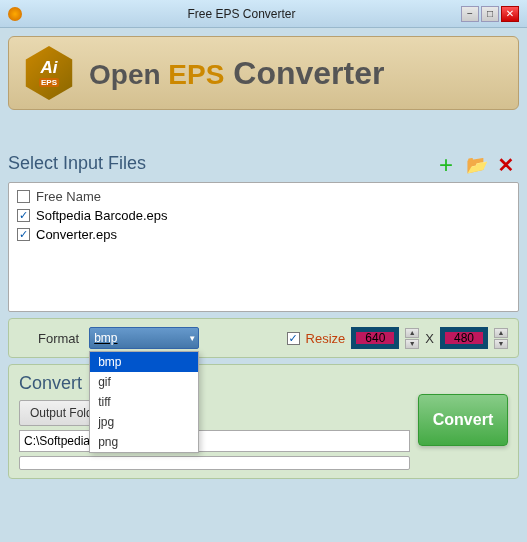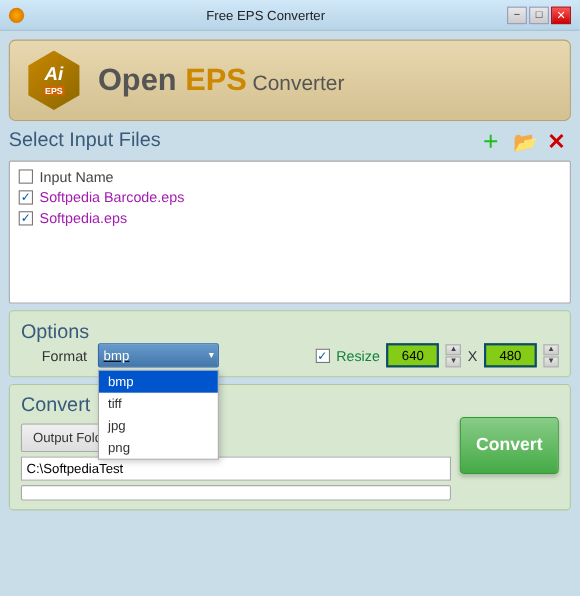--- a/index.html
+++ b/index.html
@@ -78,20 +78,21 @@
     .section-header {
       font-size: 18px;
       color: #3a5a7a;
       font-weight: normal;
       margin-bottom: 4px;
     }
 
     
     .select-files-section {
       background: #c8dde8;
+      margin-top: 36px;
     }
     .select-files-header-row {
       display: flex;
       justify-content: space-between;
       align-items: center;
       margin-bottom: 4px;
     }
     .toolbar-icons {
       display: flex; gap: 4px; align-items: center;
     }
@@ -111,21 +112,21 @@
       overflow-y: auto;
     }
     .file-list-header {
       display: flex; align-items: center; gap: 6px;
       padding: 2px 4px;
       color: #444;
     }
     .file-item {
       display: flex; align-items: center; gap: 6px;
       padding: 2px 4px;
-      color: #a21caf;
+      color: #000000;
     }
     .checkbox {
       width: 13px; height: 13px;
       border: 1px solid #777;
       background: white;
       display: flex; align-items: center; justify-content: center;
       font-size: 10px; color: #0066cc;
       flex-shrink: 0;
     }
     .checkbox.checked::after {
@@ -171,25 +172,25 @@
     }
     .dropdown-item.highlighted {
       background: #0055cc;
       color: white;
     }
 
     .resize-check-area {
       display: flex; align-items: center; gap: 6px;
       margin-left: auto;
     }
-    .resize-label { color: #15803d; }
+    .resize-label { color: #c2410c; }
     .resize-input {
       width: 48px; height: 22px;
-      border: 2px solid #0c4a6e;
-      background: #84cc16;
+      border: 5px solid #0c4a6e;
+      background: #be185d;
       text-align: center;
       font-size: 12px;
     }
     .spin-container {
       display: flex; flex-direction: column; gap: 1px;
     }
     .spin-btn {
       width: 14px; height: 10px;
       background: linear-gradient(to bottom, #e8e8e8, #cccccc);
       border: 1px solid #aaa;
@@ -276,21 +277,21 @@
   <div class="app-header">
     <div style="width:56px;height:56px;position:relative;display:flex;align-items:center;justify-content:center;">
       <div style="width:54px;height:54px;background:linear-gradient(135deg,#cc8800,#886600);display:flex;align-items:center;justify-content:center;clip-path:polygon(50% 0%,93% 25%,93% 75%,50% 100%,7% 75%,7% 25%);">
         <div class="app-logo-inner">
           <span style="font-size:17px;font-weight:bold;color:white;font-style:italic;line-height:1.1;">Ai</span>
           <span style="font-size:8px;font-weight:bold;color:white;background:#cc6600;padding:0 2px;border-radius:2px;">EPS</span>
         </div>
       </div>
     </div>
     <div>
-      <span style="font-size:28px;font-weight:bold;color:#555;">Open </span><span style="font-size:28px;font-weight:bold;color:#cc8800;">EPS</span><span style="font-size:19px;font-weight:normal;color:#555;"> Converter</span>
+      <span style="font-size:28px;font-weight:bold;color:#555;">Open </span><span style="font-size:28px;font-weight:bold;color:#cc8800;">EPS</span><span style="font-size:32px;font-weight:bold;color:#555;"> Converter</span>
     </div>
   </div>
 
   <div class="select-files-section">
     <div class="select-files-header-row">
       <span class="section-header">Select Input Files</span>
       <div class="toolbar-icons">
         <div class="icon-btn">
           <span style="font-size:24px;color:#22bb22;line-height:1;">+</span>
         </div>
@@ -299,45 +300,45 @@
           <span style="font-size:11px;color:#cc0000;margin-left:-4px;margin-top:4px;"></span>
         </div>
         <div class="icon-btn">
           <span style="font-size:20px;color:#cc0000;font-weight:bold;line-height:1;">✕</span>
         </div>
       </div>
     </div>
     <div class="file-list">
       <div class="file-list-header">
         <div class="checkbox"></div>
-        <span>Input Name</span>
+        <span>Free Name</span>
       </div>
       <div class="file-item">
         <div class="checkbox checked"></div>
         <span>Softpedia Barcode.eps</span>
       </div>
       <div class="file-item">
         <div class="checkbox checked"></div>
-        <span>Softpedia.eps</span>
+        <span>Converter.eps</span>
       </div>
     </div>
   </div>
 
   <div class="options-section">
-    <span class="section-header">Options</span>
     <div class="options-row">
       <span class="format-label">Format</span>
       <div class="format-select-container" style="position:relative;text-decoration:underline;">
         <div style="width:110px;height:22px;background:linear-gradient(to bottom,#6699cc,#4477aa);color:white;border:1px solid #3366aa;border-radius:2px;padding:0 4px;font-size:12px;display:flex;align-items:center;cursor:pointer;position:relative;">
           <span>bmp</span>
           <span style="position:absolute;right:2px;top:50%;transform:translateY(-50%);color:white;font-size:8px;">▼</span>
         </div>
 
         <div class="dropdown-overlay">
           <div class="dropdown-item highlighted">bmp</div>
+          <div class="dropdown-item">gif</div>
           <div class="dropdown-item">tiff</div>
           <div class="dropdown-item">jpg</div>
           <div class="dropdown-item">png</div>
         </div>
       </div>
 
       <div class="resize-check-area">
         <div class="checkbox checked"></div>
         <span class="resize-label">Resize</span>
         <input type="text" class="resize-input" value="640" style="">

